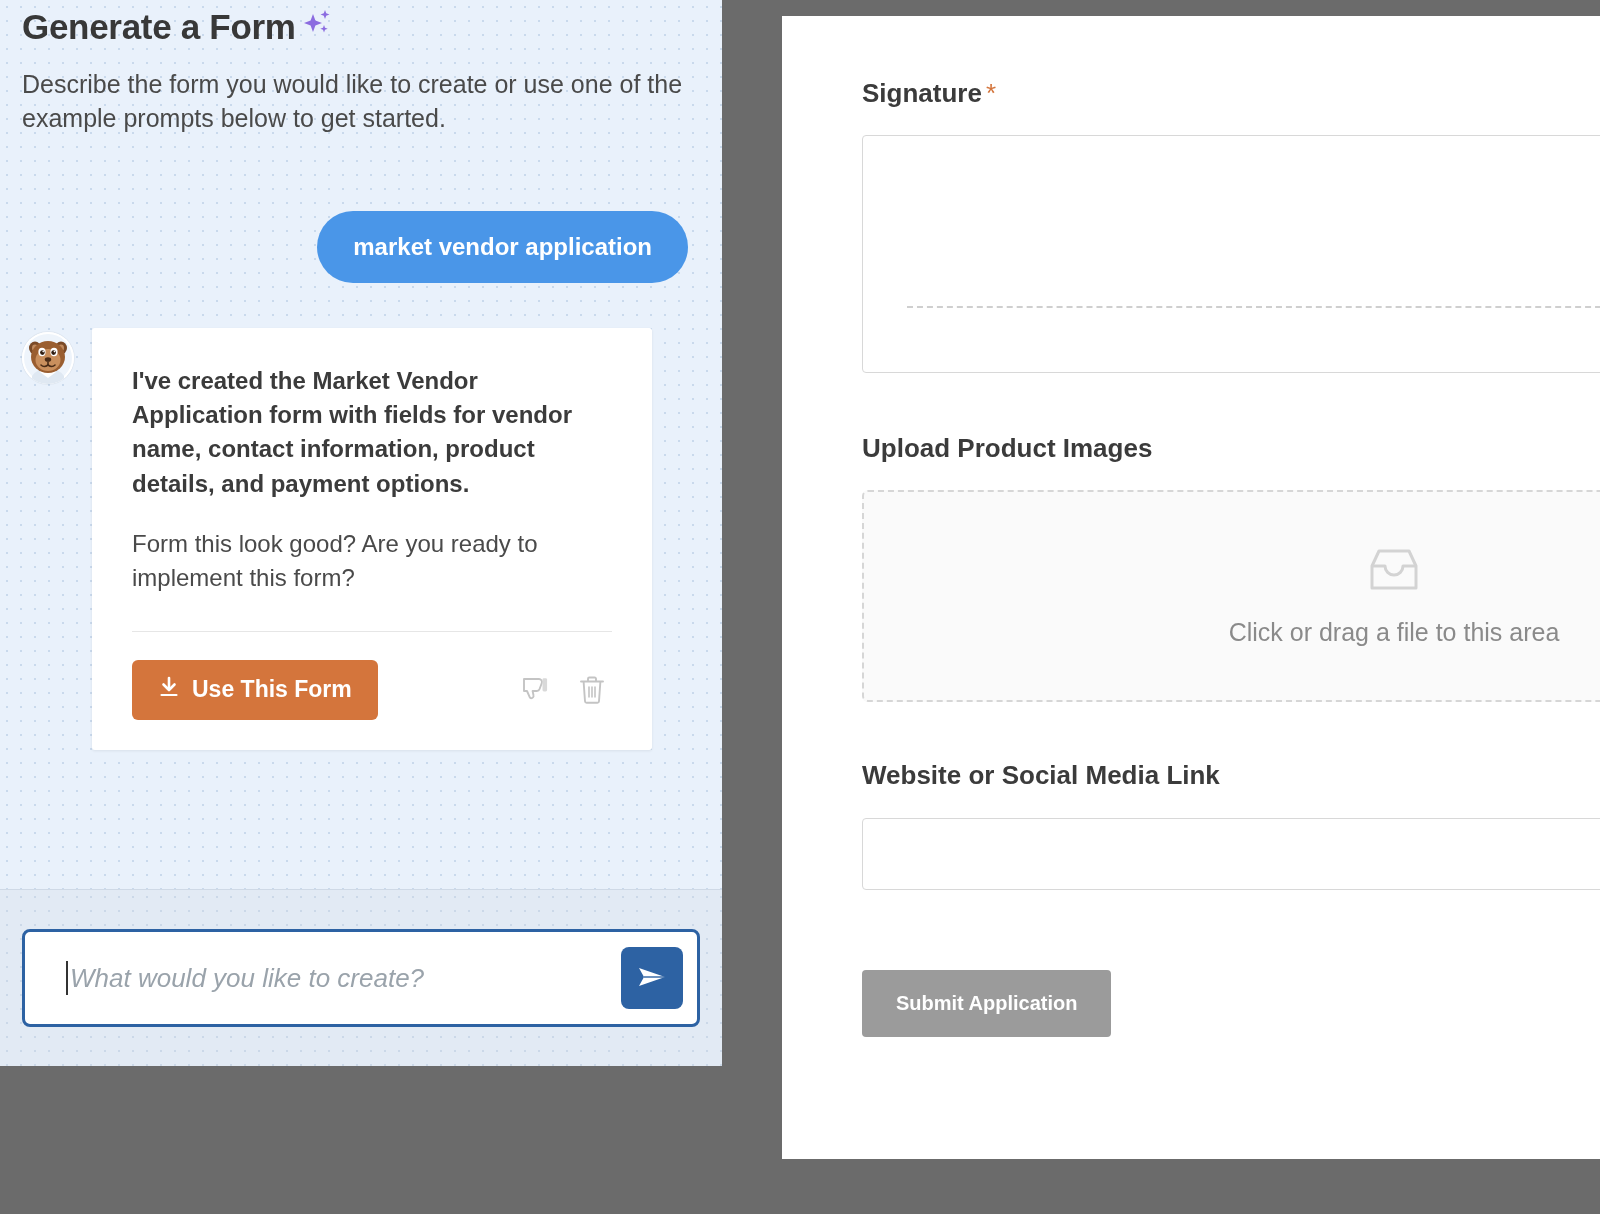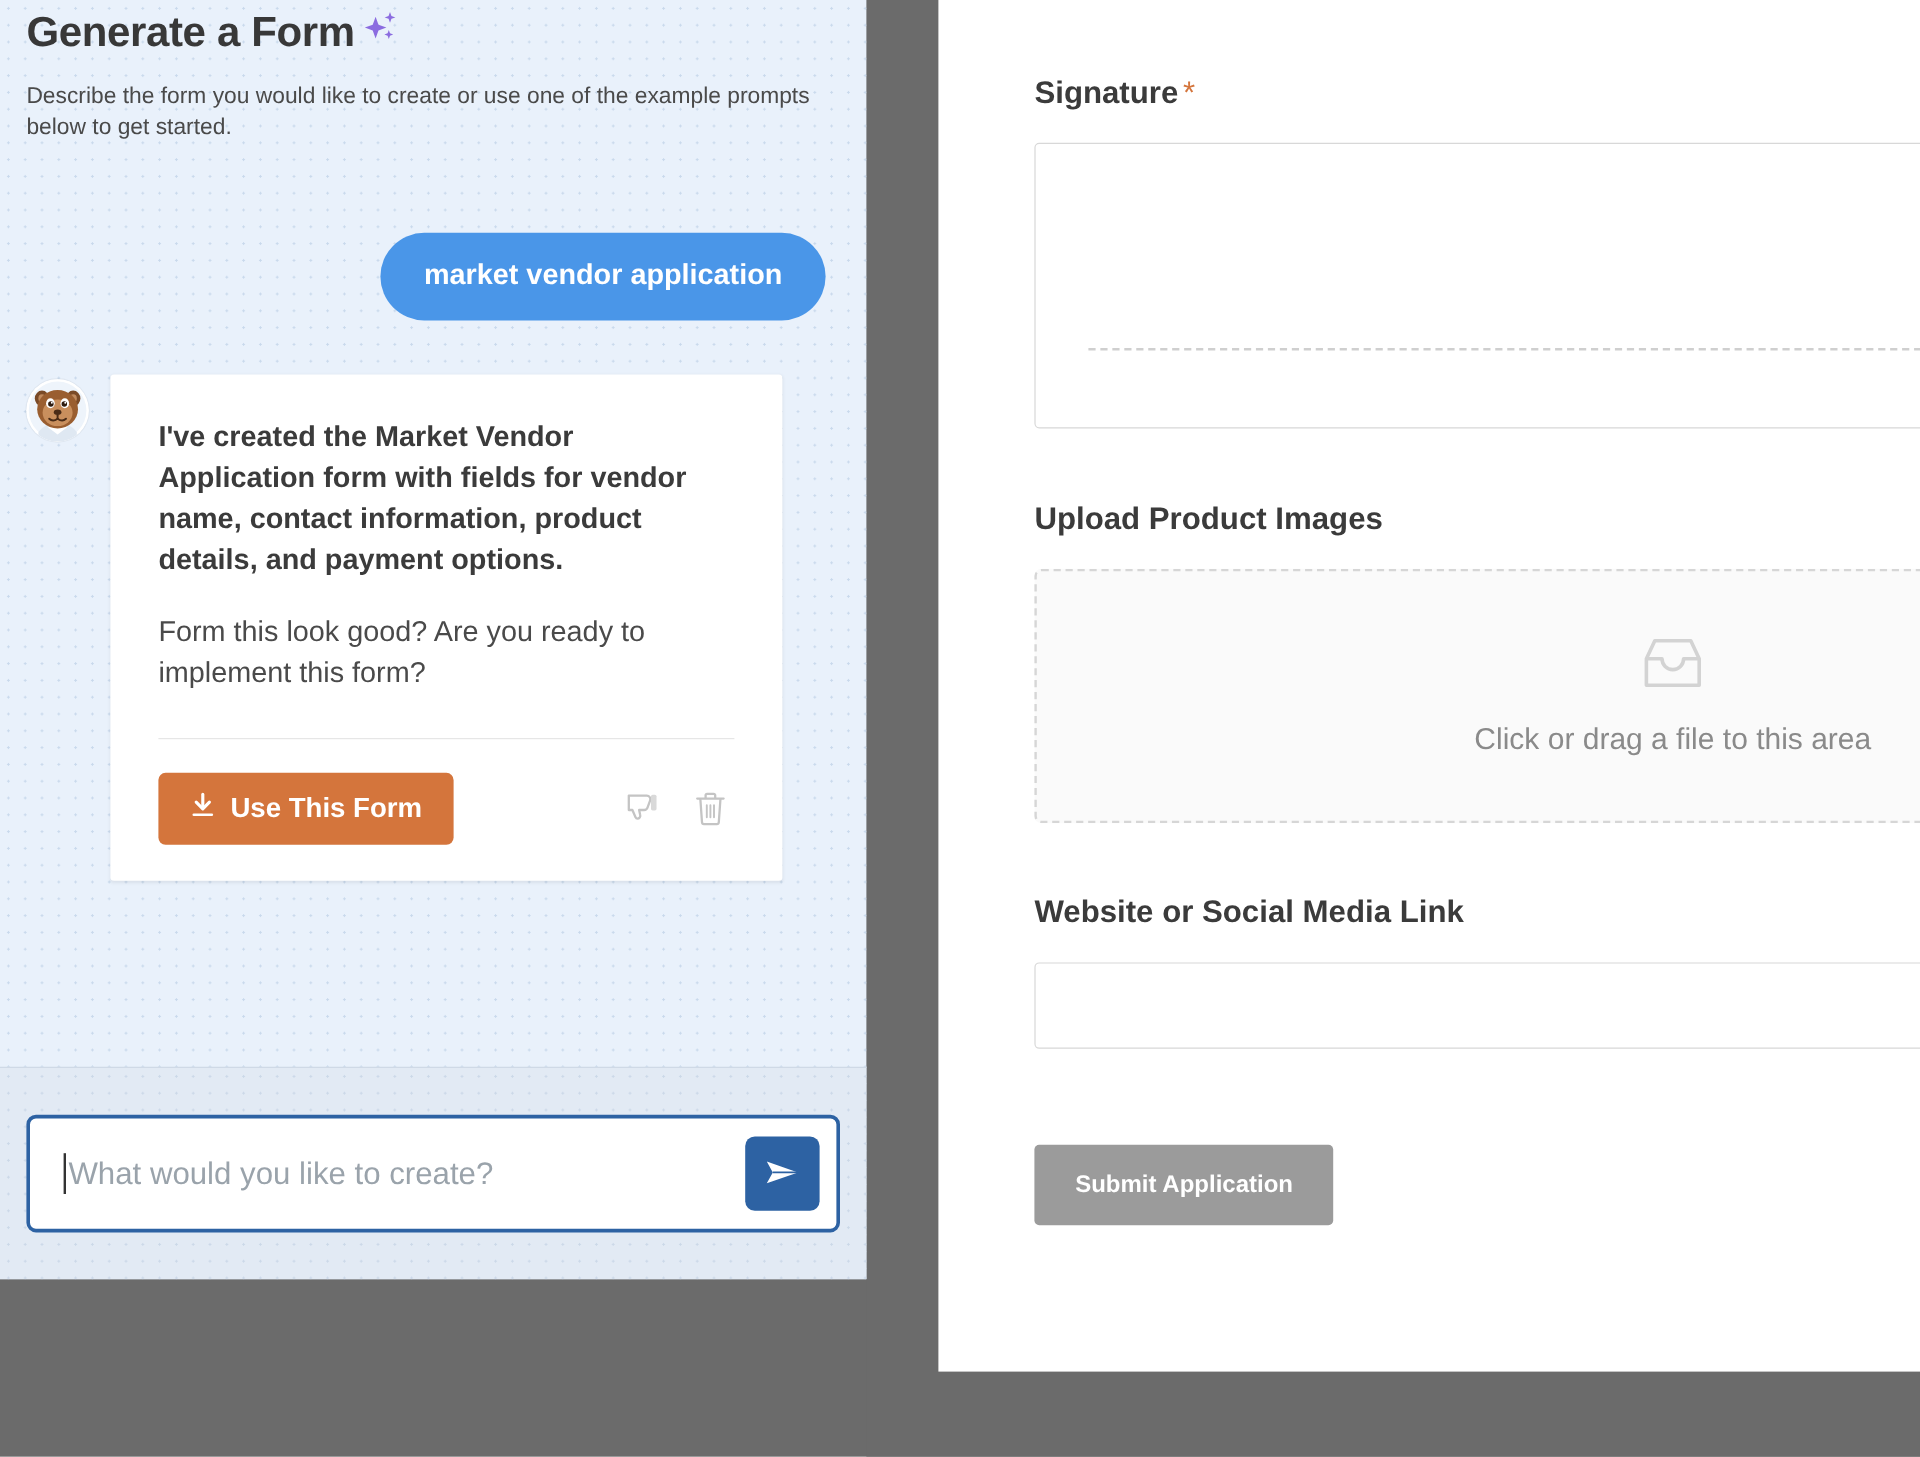--- a/index.html
+++ b/index.html
@@ -51,21 +51,21 @@
     line-height: 1.2;
   }
   .sparkles {
     margin-left: 4px;
     margin-top: 2px;
     flex: 0 0 auto;
   }
 
   .ai-desc {
     margin-top: 20px;
-    font-size: 19px;
+    font-size: 25px;
     line-height: 1.35;
     color: #4a4a4a;
     max-width: 675px;
   }
 
   .ai-link {
     display: inline-block;
     margin-top: 22px;
     font-size: 23px;
     color: #1f5fa8;
@@ -174,21 +174,22 @@
   }
   .input-wrap {
     position: relative;
     width: 100%;
     height: 98px;
     background: #ffffff;
     border: 3px solid #2d62a3;
     border-radius: 8px;
     display: flex;
     align-items: center;
-    padding: 0 14px 0 28px;
+    padding: 0 14px 0 41px;
+    font-style: italic;
   }
   .caret {
     width: 2px;
     height: 34px;
     background: #333;
     flex: 0 0 auto;
   }
   .placeholder {
     font-size: 26px;
     color: #9aa3ab;
@@ -211,21 +212,21 @@
 
   
   .preview-backdrop {
     position: absolute;
     left: 722px; top: 0;
     width: 878px; height: 1214px;
     background: #6b6b6b;
   }
   .form-panel {
     position: absolute;
-    left: 782px; top: 0;
+    left: 782px; top: 16px;
     width: 818px;
     height: 1143px;
     background: #ffffff;
     overflow: hidden;
   }
   .form-inner {
     padding: 62px 0 0 80px;
   }
   .field { margin-bottom: 0; }
   .field-label {

